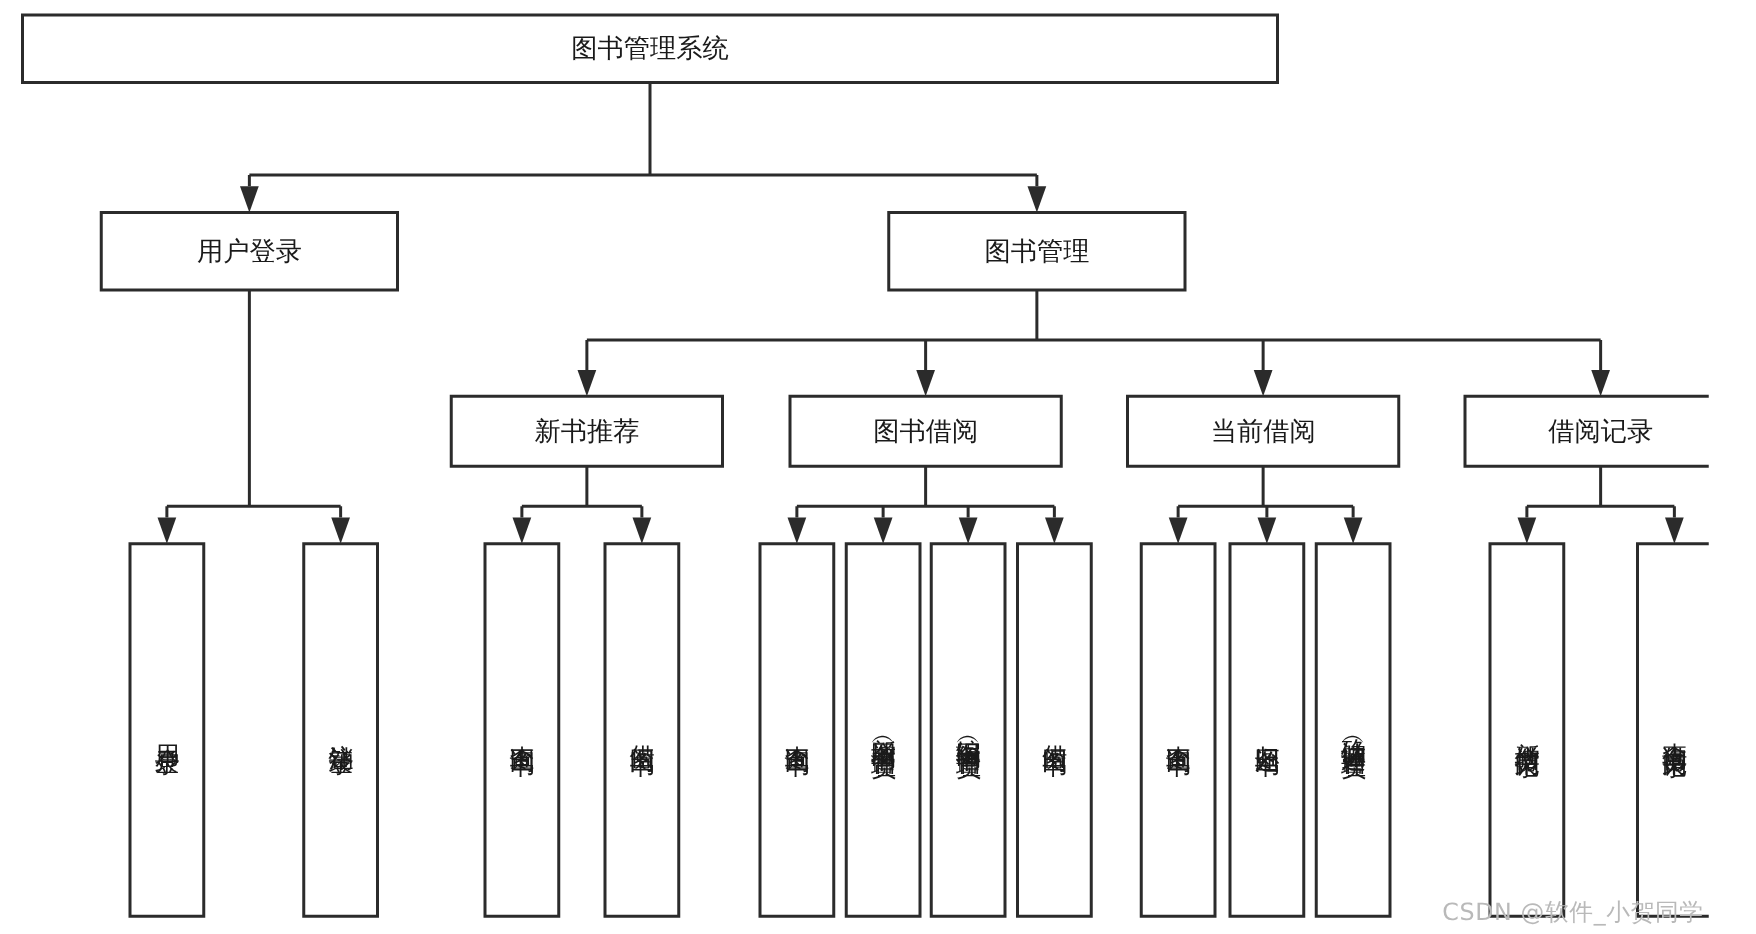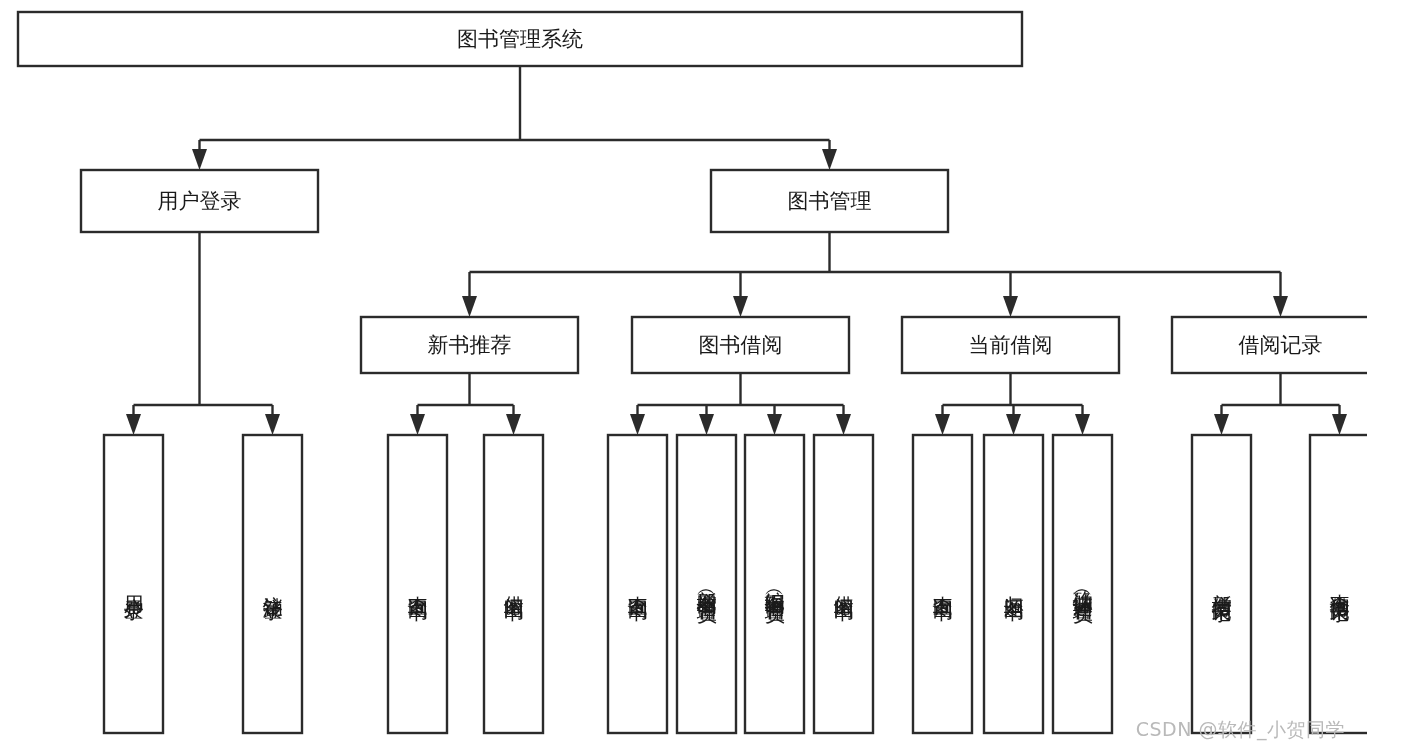--- a/index.html
+++ b/index.html
@@ -64,21 +64,21 @@
     justify-content: center;
   }
   .vlabel-wrap {
     position: absolute;
     display: flex;
     align-items: center;
     justify-content: center;
   }
   .watermark {
     position: absolute;
-    right: 22px;
+    right: 4px;
     bottom: 4px;
     font-family: "DejaVu Sans", "Liberation Sans", sans-serif;
     font-size: 19px;
     color: #b9b9b9;
     white-space: nowrap;
     letter-spacing: 0.5px;
   }
 </style>
 </head>
 <body>

